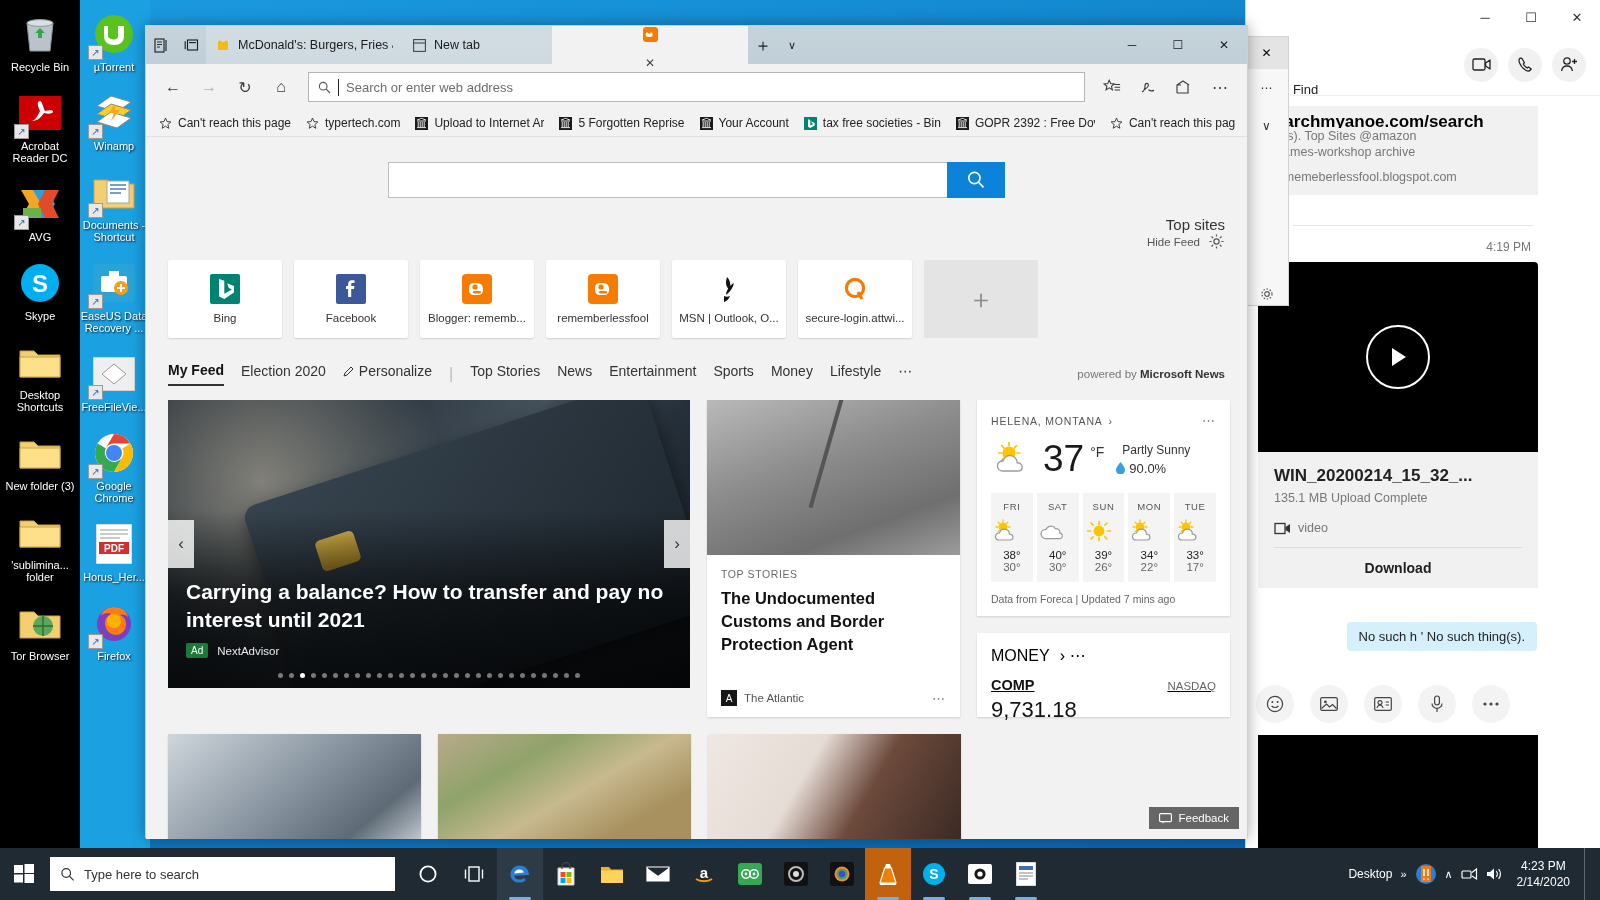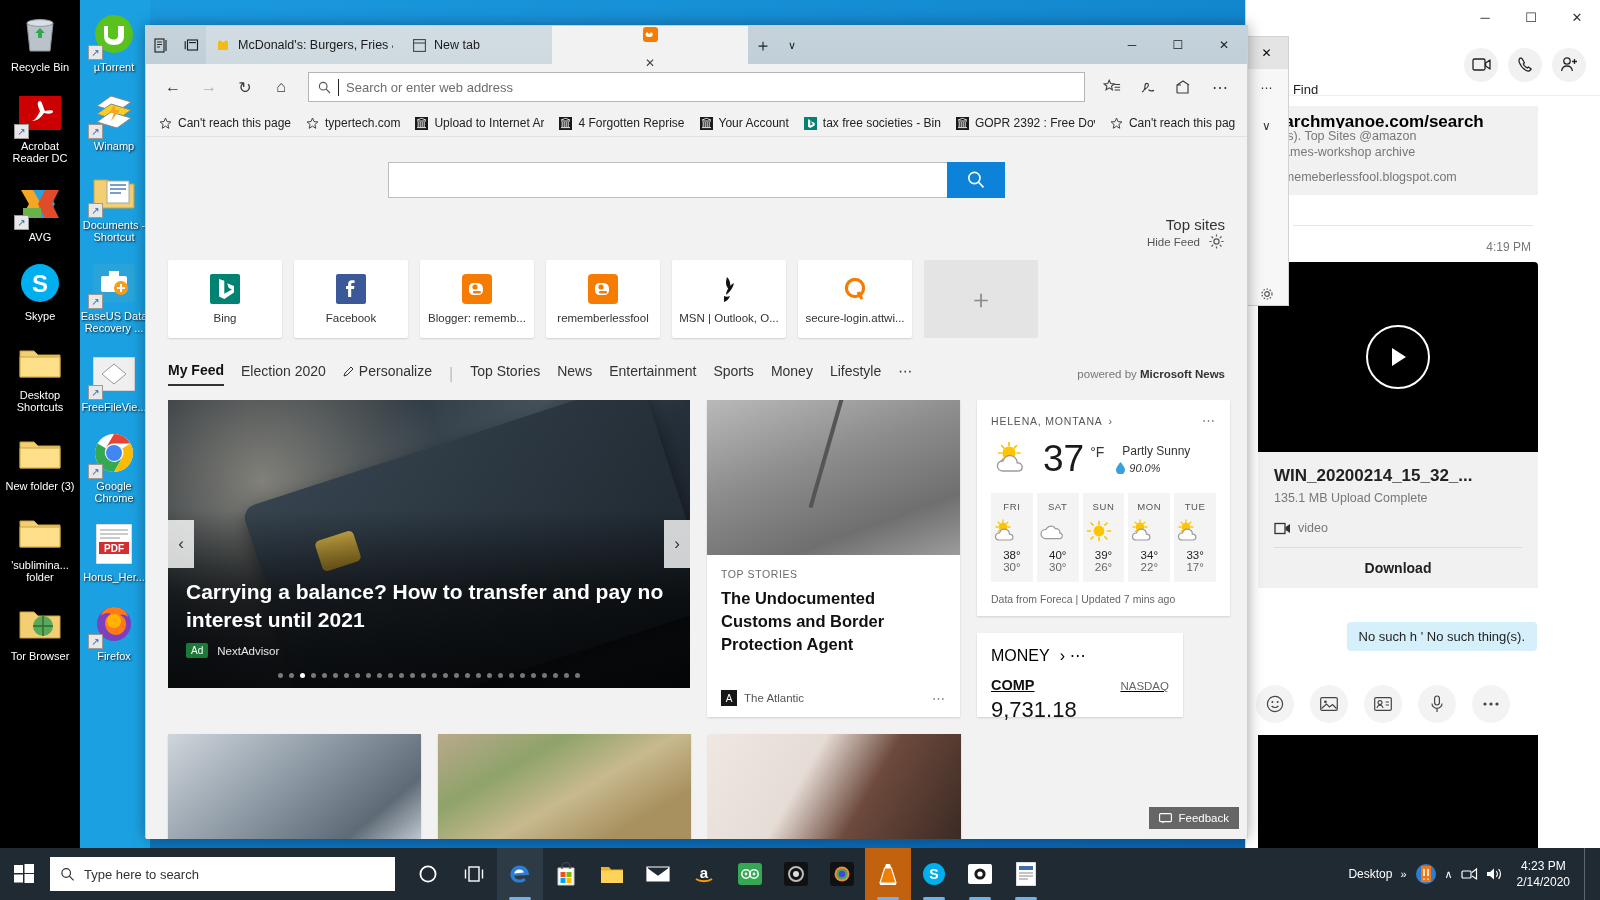--- a/index.html
+++ b/index.html
@@ -219,30 +219,30 @@
   .newscard .foot .dots { margin-left:auto; color:#666; font-size:13px; letter-spacing:1px; }
 
   
   .wcard { width:253px; background:#fff; box-shadow:0 1px 2px rgba(0,0,0,.14); padding:13px 14px 11px; }
   .wcard .chead { display:flex; align-items:center; font-size:10.5px; letter-spacing:.8px; color:#555; }
   .wcard .chead .dots { margin-left:auto; color:#666; letter-spacing:1px; font-size:13px; }
   .wnow { display:flex; align-items:center; gap:6px; margin-top:12px; }
   .wnow .temp { font-size:37px; color:#1a1a1a; font-weight:300; line-height:1; }
   .wnow .unit { font-size:14px; color:#333; align-self:flex-start; margin-top:4px; }
   .wnow .cond { font-size:12px; color:#333; line-height:16px; margin-left:6px; }
-  .wnow .hum { font-size:11px; color:#333; display:flex; align-items:center; gap:4px;font-style:italic; }
+  .wnow .hum { font-size:13px; color:#333; display:flex; align-items:center; gap:4px; }
   .wdays { display:flex; gap:4px; margin-top:16px; }
   .wday { flex:1; background:#f4f4f4; padding:8px 0 9px; text-align:center; }
   .wday .dn { font-size:9.5px; letter-spacing:.6px; color:#555; }
   .wday .ic { margin:7px 0 6px; }
   .wday .hi { font-size:11.5px; color:#222; }
   .wday .lo { font-size:11.5px; color:#666; }
   .wfoot { font-size:10.5px; color:#666; margin-top:11px; }
 
-  .mcard { width:206px; background:#fff; box-shadow:0 1px 2px rgba(0,0,0,.14); padding:13px 14px 0; margin-top:17px; height:84px; }
+  .mcard { width:253px; background:#fff; box-shadow:0 1px 2px rgba(0,0,0,.14); padding:13px 14px 0; margin-top:17px; height:84px; }
   .mcard .row { display:flex; align-items:baseline; margin-top:12px;text-decoration:underline; }
   .mcard .sym { font-size:14.5px; font-weight:bold; color:#111; }
   .mcard .exch { margin-left:auto; font-size:11.5px; color:#666; }
   .mcard .val { font-size:22px; color:#111; margin-top:4px; }
 
   .row2 { display:flex; gap:17px; padding:17px 22px 0 22px; }
   .r2card { width:253px; height:106px; background:#fff; box-shadow:0 1px 2px rgba(0,0,0,.14); overflow:hidden; }
   .r2a { background:linear-gradient(140deg,#cfd6dc,#8e9aa5 45%,#5e6a75 80%,#c0c8d0); }
   .r2b { background:linear-gradient(150deg,#b9a98b,#8fa36a 30%,#c8b98f 55%,#a8915f 80%); }
   .r2c { background:linear-gradient(120deg,#efe7e2 0%,#e6dcd6 38%,#6d4a3c 62%,#3b2a24 100%); }
@@ -743,21 +743,21 @@
         </span>
         <span class="ftx">Upload to Internet Ar</span>
       </div>
       <div class="fav">
         <span class="fi">
           <svg width="13" height="13" viewBox="0 0 13 13">
             <rect width="13" height="13" fill="#1a1a1a"></rect>
             <path d="M2 4h9M2 3l4.5-1.6L11 3M3.2 5v5M5.2 5v5M7.2 5v5M9.2 5v5M2 10.6h9" stroke="#fff" stroke-width=".9"></path>
           </svg>
         </span>
-        <span class="ftx">4 Forgotten Reprise</span>
+        <span class="ftx">5 Forgotten Reprise</span>
       </div>
       <div class="fav">
         <span class="fi">
           <svg width="13" height="13" viewBox="0 0 13 13">
             <rect width="13" height="13" fill="#1a1a1a"></rect>
             <path d="M2 4h9M2 3l4.5-1.6L11 3M3.2 5v5M5.2 5v5M7.2 5v5M9.2 5v5M2 10.6h9" stroke="#fff" stroke-width=".9"></path>
           </svg>
         </span>
         <span class="ftx">Your Account</span>
       </div>

